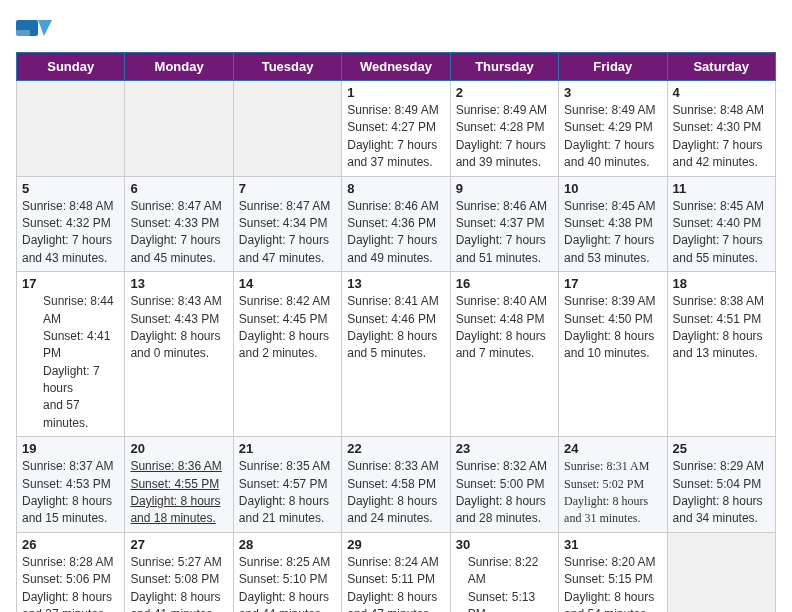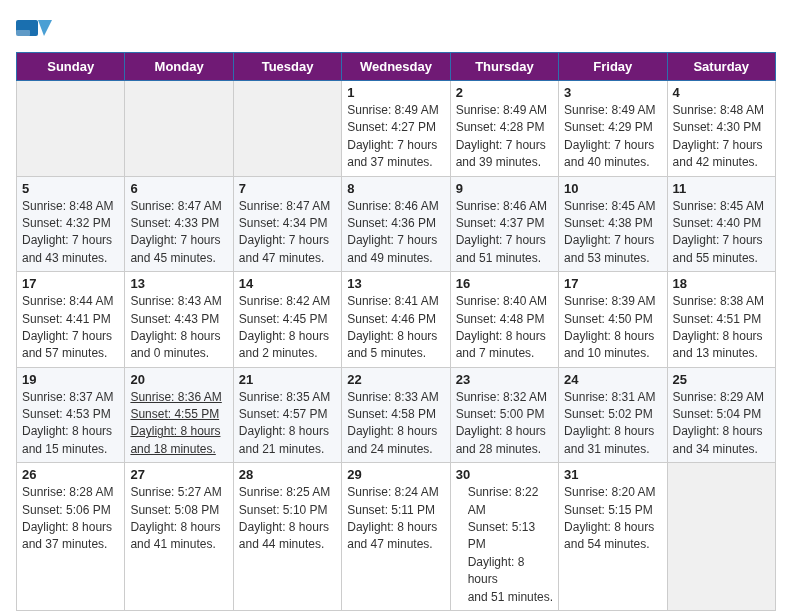--- a/index.html
+++ b/index.html
@@ -194,21 +194,21 @@
           <div class="day-number">11</div>
           <div class="day-info" style="white-space: pre-line;">Sunrise: 8:45 AM
 Sunset: 4:40 PM
 Daylight: 7 hours
 and 55 minutes.</div>
         </td>
       </tr>
       <tr>
         <td>
           <div class="day-number">17</div>
-          <div class="day-info" style="white-space: pre-line;">Sunrise: 8:44 AM
+          <div class="day-info" style="white-space: pre-line; margin-left: 21px;">Sunrise: 8:44 AM
 Sunset: 4:41 PM
 Daylight: 7 hours
 and 57 minutes.</div>
         </td>
         <td>
           <div class="day-number">13</div>
           <div class="day-info" style="white-space: pre-line;">Sunrise: 8:43 AM
 Sunset: 4:43 PM
 Daylight: 8 hours
 and 0 minutes.</div>
@@ -280,21 +280,21 @@
         </td>
         <td>
           <div class="day-number">23</div>
           <div class="day-info" style="white-space: pre-line;">Sunrise: 8:32 AM
 Sunset: 5:00 PM
 Daylight: 8 hours
 and 28 minutes.</div>
         </td>
         <td>
           <div class="day-number">24</div>
-          <div class="day-info" style="white-space: pre-line;">Sunrise: 8:31 AM
+          <div class="day-info" style="white-space: pre-line; font-family: Liberation Serif, serif;">Sunrise: 8:31 AM
 Sunset: 5:02 PM
 Daylight: 8 hours
 and 31 minutes.</div>
         </td>
         <td>
           <div class="day-number">25</div>
           <div class="day-info" style="white-space: pre-line;">Sunrise: 8:29 AM
 Sunset: 5:04 PM
 Daylight: 8 hours
 and 34 minutes.</div>

